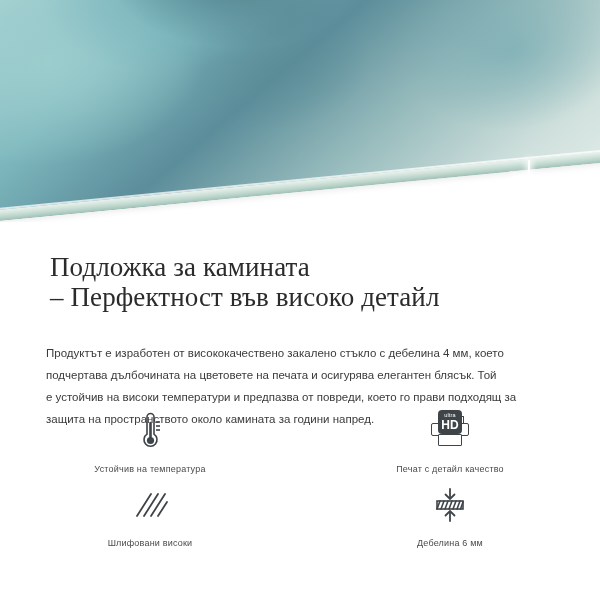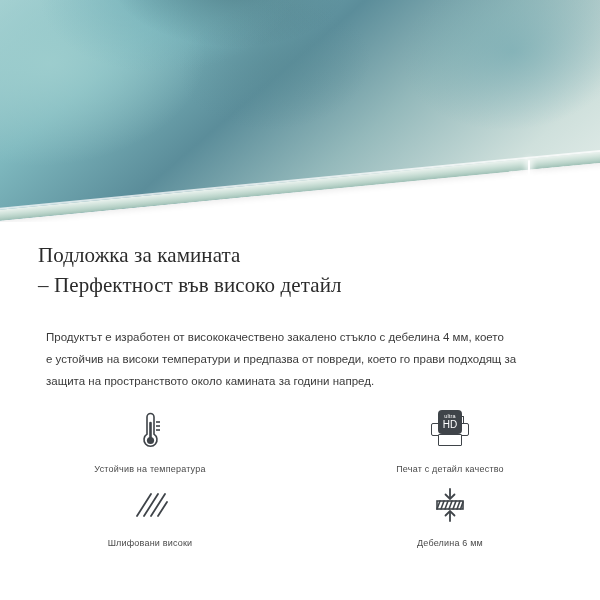--- a/index.html
+++ b/index.html
@@ -113,24 +113,24 @@
   .sp3 { left: 488px; top: 186px; width: 12px; height: 12px; opacity: .7; }
 
   
   .content {
     position: absolute;
     left: 0;
     top: 222px;
     width: 600px;
   }
   .headline {
-    margin: 4px;
+    margin: 16px;
     padding: 14px 34px 0 34px;
     font-family: "Liberation Serif", serif;
-    font-size: 21px;
+    font-size: 27px;
     line-height: 30px;
     font-weight: 400;
     color: #2b2b2b;
     letter-spacing: 0.1px;
   }
   .headline .l2 { display: block; }
   .body-copy {
     margin: 12px;
     padding: 14px 40px 0 34px;
     font-size: 11.5px;
@@ -177,21 +177,21 @@
     border-radius: 4px;
     background: #3f4449;
     color: #ffffff;
     display: flex;
     flex-direction: column;
     align-items: center;
     justify-content: center;
     line-height: 1;
   }
   .ultrahd-box .u1 { font-size: 5.5px; letter-spacing: .2px; }
-  .ultrahd-box .u2 { font-size: 10px; font-weight: normal; margin-top: 1px; }
+  .ultrahd-box .u2 { font-size: 12px; font-weight: bold; margin-top: 1px; }
   .printer-body {
     position: relative;
     width: 38px;
     height: 30px;
   }
   .printer-body .p-top {
     position: absolute; left: 7px; top: 0; width: 24px; height: 7px;
     border: 1.6px solid #3f4449; border-bottom: none; border-radius: 1px;
   }
   .printer-body .p-mid {
@@ -226,20 +226,21 @@
     <div class="sparkle sp3"></div>
   </div>
 
   <div class="content">
     <h1 class="headline">
       <span>Подложка за камината</span>
       <span class="l2">– Перфектност във високо детайл</span>
     </h1>
     <p class="body-copy">
       <span>Продуктът е изработен от висококачествено закалено стъкло с дебелина 4 мм, което</span>
+      <span>подчертава дълбочината на цветовете на печата и осигурява елегантен блясък. Той</span>
       <span>е устойчив на високи температури и предпазва от повреди, което го прави подходящ за</span>
       <span>защита на пространството около камината за години напред.</span>
     </p>
   </div>
 
   <div class="features">
 
     <div class="frow">
 
       <div class="fcell">

